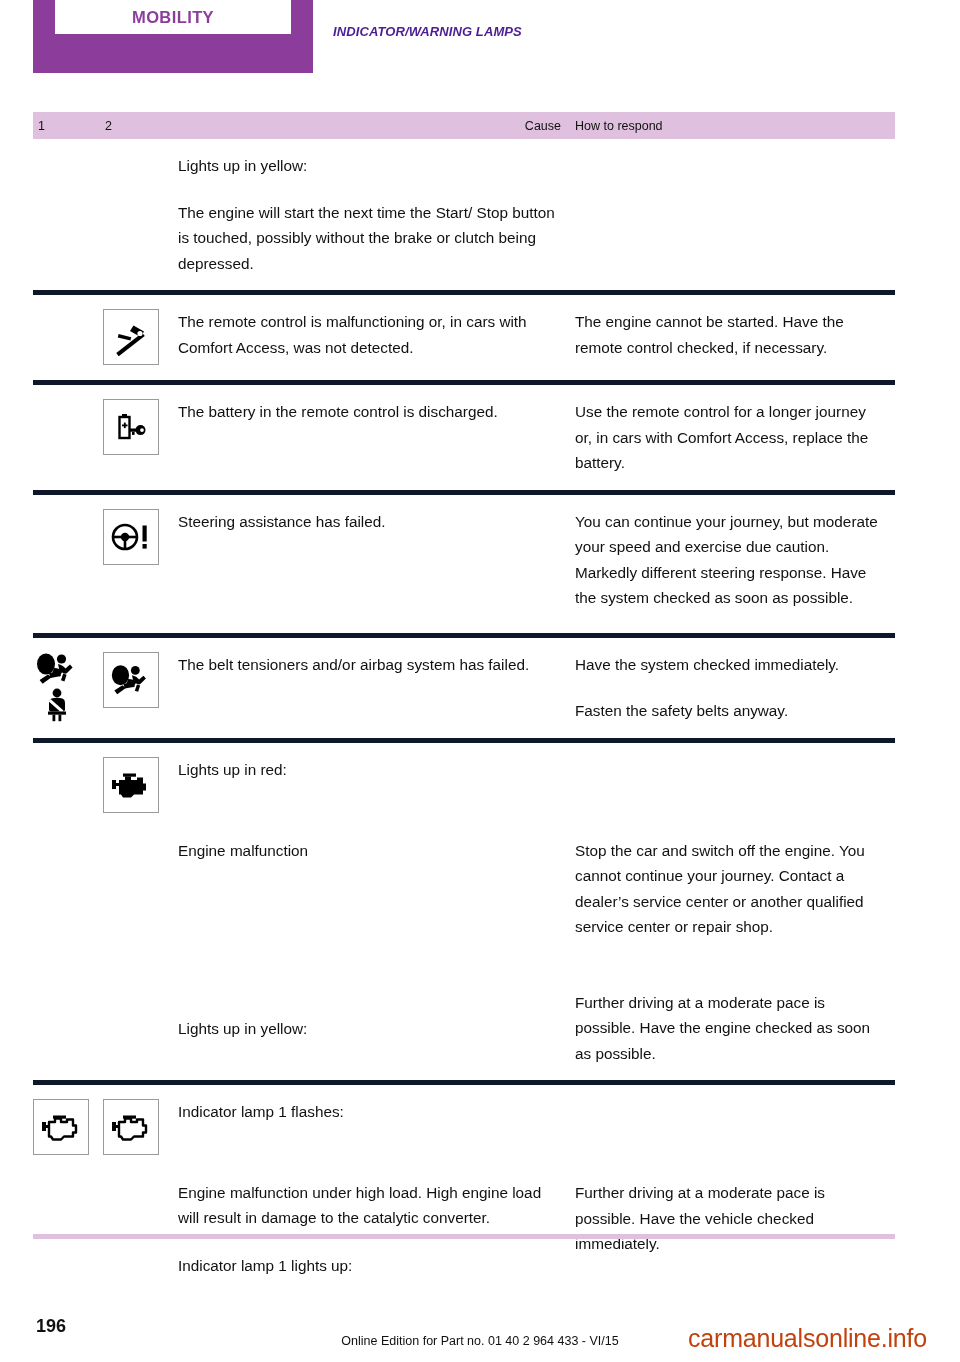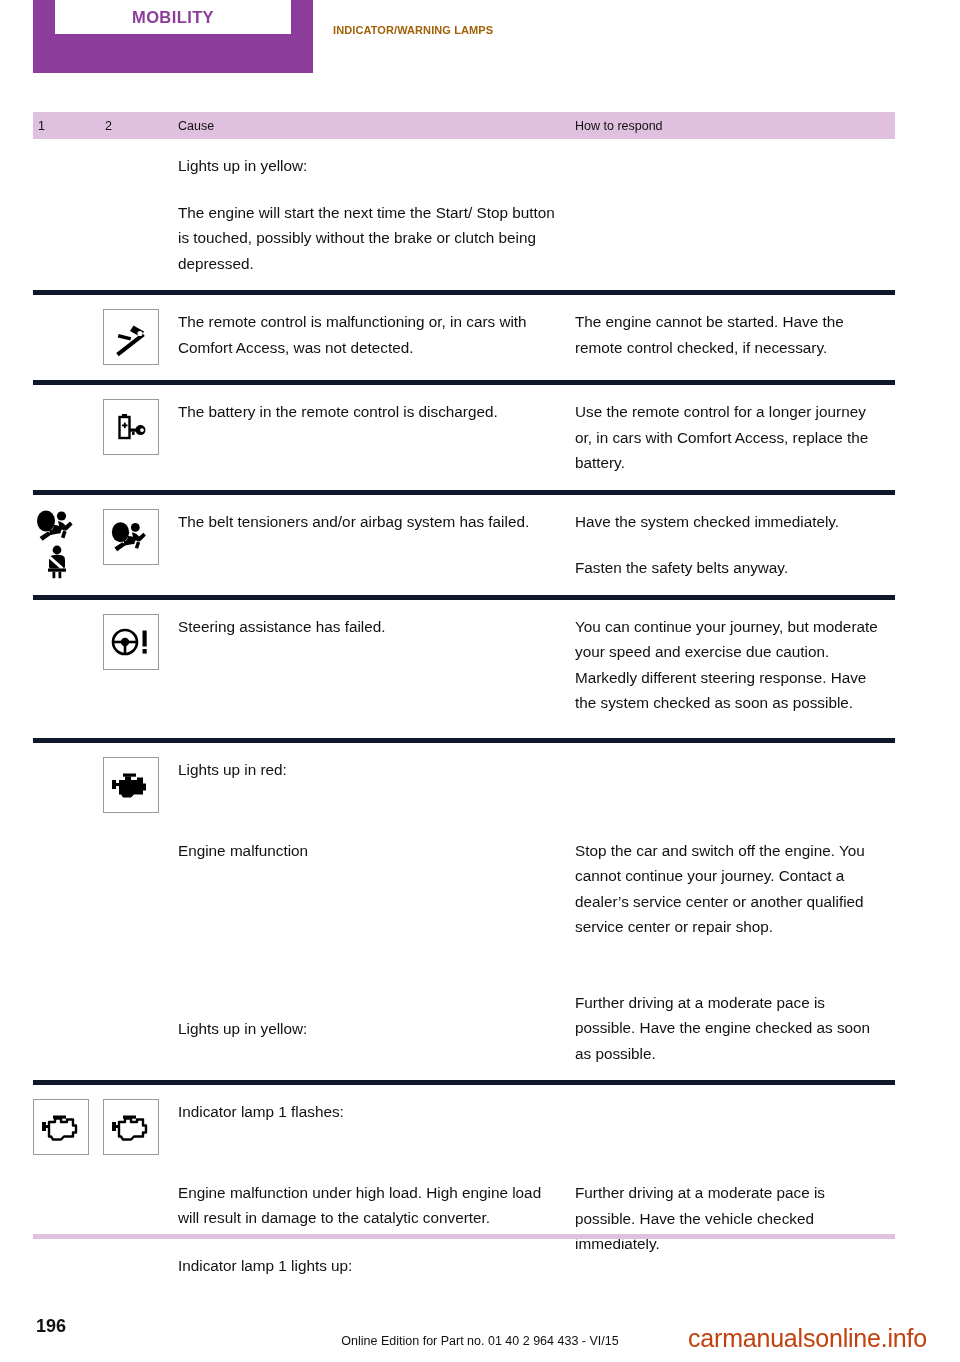--- a/index.html
+++ b/index.html
@@ -42,25 +42,26 @@
   }
   .tab-label {
     color: #8c3d9c;
     font-size: 16.5px;
     font-weight: bold;
     letter-spacing: 0.4px;
   }
   .section-title {
     position: absolute;
     left: 333px; top: 24px;
-    font-size: 11px;
+    font-size: 13px;
     font-weight: bold;
     letter-spacing: 0.1px;
-    color: #a16207;
+    color: #4c1d95;
     white-space: nowrap;
+    font-style: italic;
   }
 
   
   .table {
     position: absolute;
     left: 33px; top: 112px;
     width: 862px;
   }
   .thead {
     background: #dfc0de;
@@ -81,21 +82,21 @@
   .c3 { width: 397px; flex: 0 0 397px; box-sizing: border-box; padding-right: 14px; }
   .c4 { width: 320px; flex: 0 0 320px; box-sizing: border-box; padding-right: 8px; }
 
   .thead .c1, .thead .c2, .thead .c3, .thead .c4 {
     font-size: 12.5px;
     color: #111111;
     padding-top: 0;
   }
   .thead .c1 { padding-left: 5px; }
   .thead .c2 { padding-left: 2px; }
-  .thead .c3 { padding-left: 0px; }
+  .thead .c3 { padding-left: 0px; text-align: right; }
 
   .cell-text {
     font-size: 15.3px;
     line-height: 25.5px;
     color: #111111;
   }
   .cell-text p { margin: 0 0 21px 0; }
   .cell-text p:last-child { margin-bottom: 0; }
   .cell-text p.tight { margin-bottom: 0; }
 
@@ -244,20 +245,48 @@
       </div>
     </div>
     <div class="c3 pad">
       <div class="cell-text">
         <p class="tight">The battery in the remote control is discharged.</p>
       </div>
     </div>
     <div class="c4 pad">
       <div class="cell-text">
         <p class="tight">Use the remote control for a longer journey or, in cars with Comfort Access, replace the battery.</p>
+      </div>
+    </div>
+  </div>
+
+  <div class="row" style="min-height:143px;">
+    <div class="c1"></div>
+    <div class="c2 pad" style="padding-bottom:0;">
+      <div class="icon-box">
+        <svg width="42" height="34" viewBox="0 0 42 34" aria-hidden="true">
+          <g fill="none" stroke="#000" stroke-width="2.6">
+            <circle cx="15" cy="17" r="12"></circle>
+            <line x1="3.5" y1="17" x2="26.5" y2="17"></line>
+            <line x1="15" y1="17" x2="15" y2="29"></line>
+          </g>
+          <circle cx="15" cy="17" r="4.2" fill="#000"></circle>
+          <rect x="32.5" y="5.5" width="4.2" height="16" fill="#000"></rect>
+          <rect x="32.5" y="24" width="4.2" height="4.6" fill="#000"></rect>
+        </svg>
+      </div>
+    </div>
+    <div class="c3 pad">
+      <div class="cell-text">
+        <p class="tight">Steering assistance has failed.</p>
+      </div>
+    </div>
+    <div class="c4 pad">
+      <div class="cell-text">
+        <p class="tight">You can continue your journey, but moderate your speed and exercise due caution. Markedly different steering response. Have the system checked as soon as possible.</p>
       </div>
     </div>
   </div>
 
   <div class="row" style="min-height:105px;">
     <div class="c1 pad" style="padding-bottom:0;">
       <div class="icon-stack">
         <div class="icon-plain" style="width:48px;height:34px;">
           <svg width="46" height="32" viewBox="0 0 46 32" aria-hidden="true">
             <g fill="#000">
@@ -306,48 +335,20 @@
       </div>
     </div>
     <div class="c4 pad">
       <div class="cell-text">
         <p>Have the system checked immediately.</p>
         <p class="tight">Fasten the safety belts anyway.</p>
       </div>
     </div>
   </div>
 
-  <div class="row" style="min-height:143px;">
-    <div class="c1"></div>
-    <div class="c2 pad" style="padding-bottom:0;">
-      <div class="icon-box">
-        <svg width="42" height="34" viewBox="0 0 42 34" aria-hidden="true">
-          <g fill="none" stroke="#000" stroke-width="2.6">
-            <circle cx="15" cy="17" r="12"></circle>
-            <line x1="3.5" y1="17" x2="26.5" y2="17"></line>
-            <line x1="15" y1="17" x2="15" y2="29"></line>
-          </g>
-          <circle cx="15" cy="17" r="4.2" fill="#000"></circle>
-          <rect x="32.5" y="5.5" width="4.2" height="16" fill="#000"></rect>
-          <rect x="32.5" y="24" width="4.2" height="4.6" fill="#000"></rect>
-        </svg>
-      </div>
-    </div>
-    <div class="c3 pad">
-      <div class="cell-text">
-        <p class="tight">Steering assistance has failed.</p>
-      </div>
-    </div>
-    <div class="c4 pad">
-      <div class="cell-text">
-        <p class="tight">You can continue your journey, but moderate your speed and exercise due caution. Markedly different steering response. Have the system checked as soon as possible.</p>
-      </div>
-    </div>
-  </div>
-
   <div class="row" style="min-height:337px;">
     <div class="c1"></div>
     <div class="c2 pad" style="padding-bottom:0;">
       <div class="icon-box">
         <svg width="42" height="32" viewBox="0 0 42 32" aria-hidden="true">
           <g fill="#000">
             <rect x="2" y="11" width="4" height="9"></rect>
             <rect x="5" y="14" width="4" height="3"></rect>
             <rect x="13" y="4.5" width="13" height="3.2"></rect>
             <path d="M9 11 h6 v-3.5 h6 v3.5 h6 l0 -2.5 h6 v6 h3 v7 h-3 v4 h-9 l-3 3 h-8 l-2 -3 h-2 z"></path>

